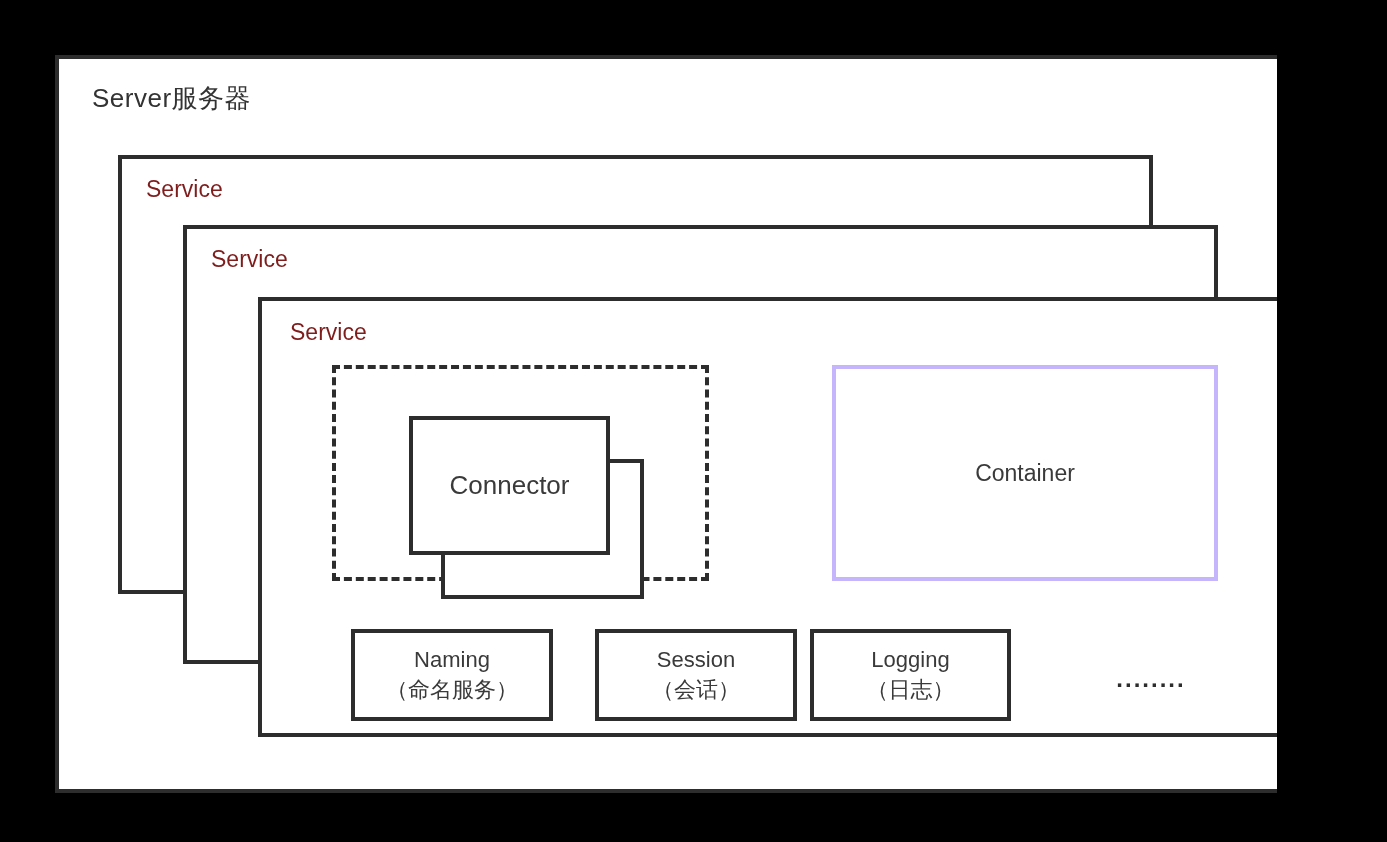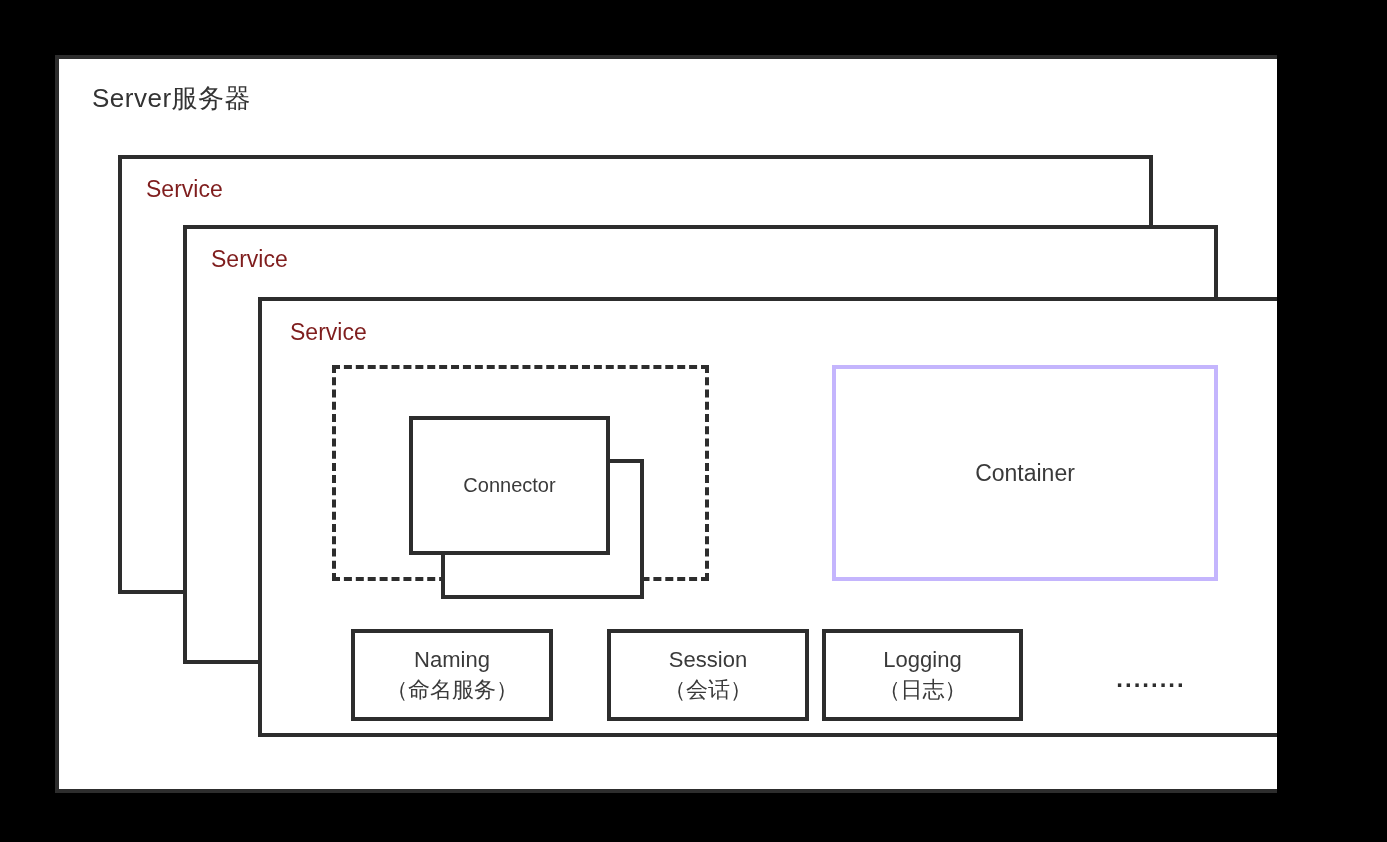--- a/index.html
+++ b/index.html
@@ -66,21 +66,21 @@
   .connector-front {
     position: absolute;
     left: 147px; top: 115px;
     width: 201px; height: 139px;
     background: #ffffff;
     border: 4px solid #2d2d2d;
     box-sizing: border-box;
     display: flex;
     align-items: center;
     justify-content: center;
-    font-size: 20px;
+    font-size: 26px;
   }
   .container-box {
     position: absolute;
     left: 570px; top: 64px;
     width: 386px; height: 216px;
     background: #ffffff;
     border: 4px solid #c4b5fd;
     box-sizing: border-box;
     display: flex;
     align-items: center;
@@ -96,22 +96,22 @@
     box-sizing: border-box;
     display: flex;
     flex-direction: column;
     align-items: center;
     justify-content: center;
     font-size: 22px;
     line-height: 30px;
     text-align: center;
   }
   .naming  { left: 89px; align-items: center; }
-  .session { left: 345px; justify-content: center; }
-  .logging { left: 560px; width: 201px; }
+  .session { left: 333px; justify-content: center; }
+  .logging { left: 548px; width: 201px; }
   .ellipsis {
     position: absolute;
     left: 829px; top: 360px;
     width: 120px; height: 36px;
     display: flex;
     align-items: center;
     justify-content: center;
     font-size: 24px;
     font-weight: 700;
     letter-spacing: 2px;

